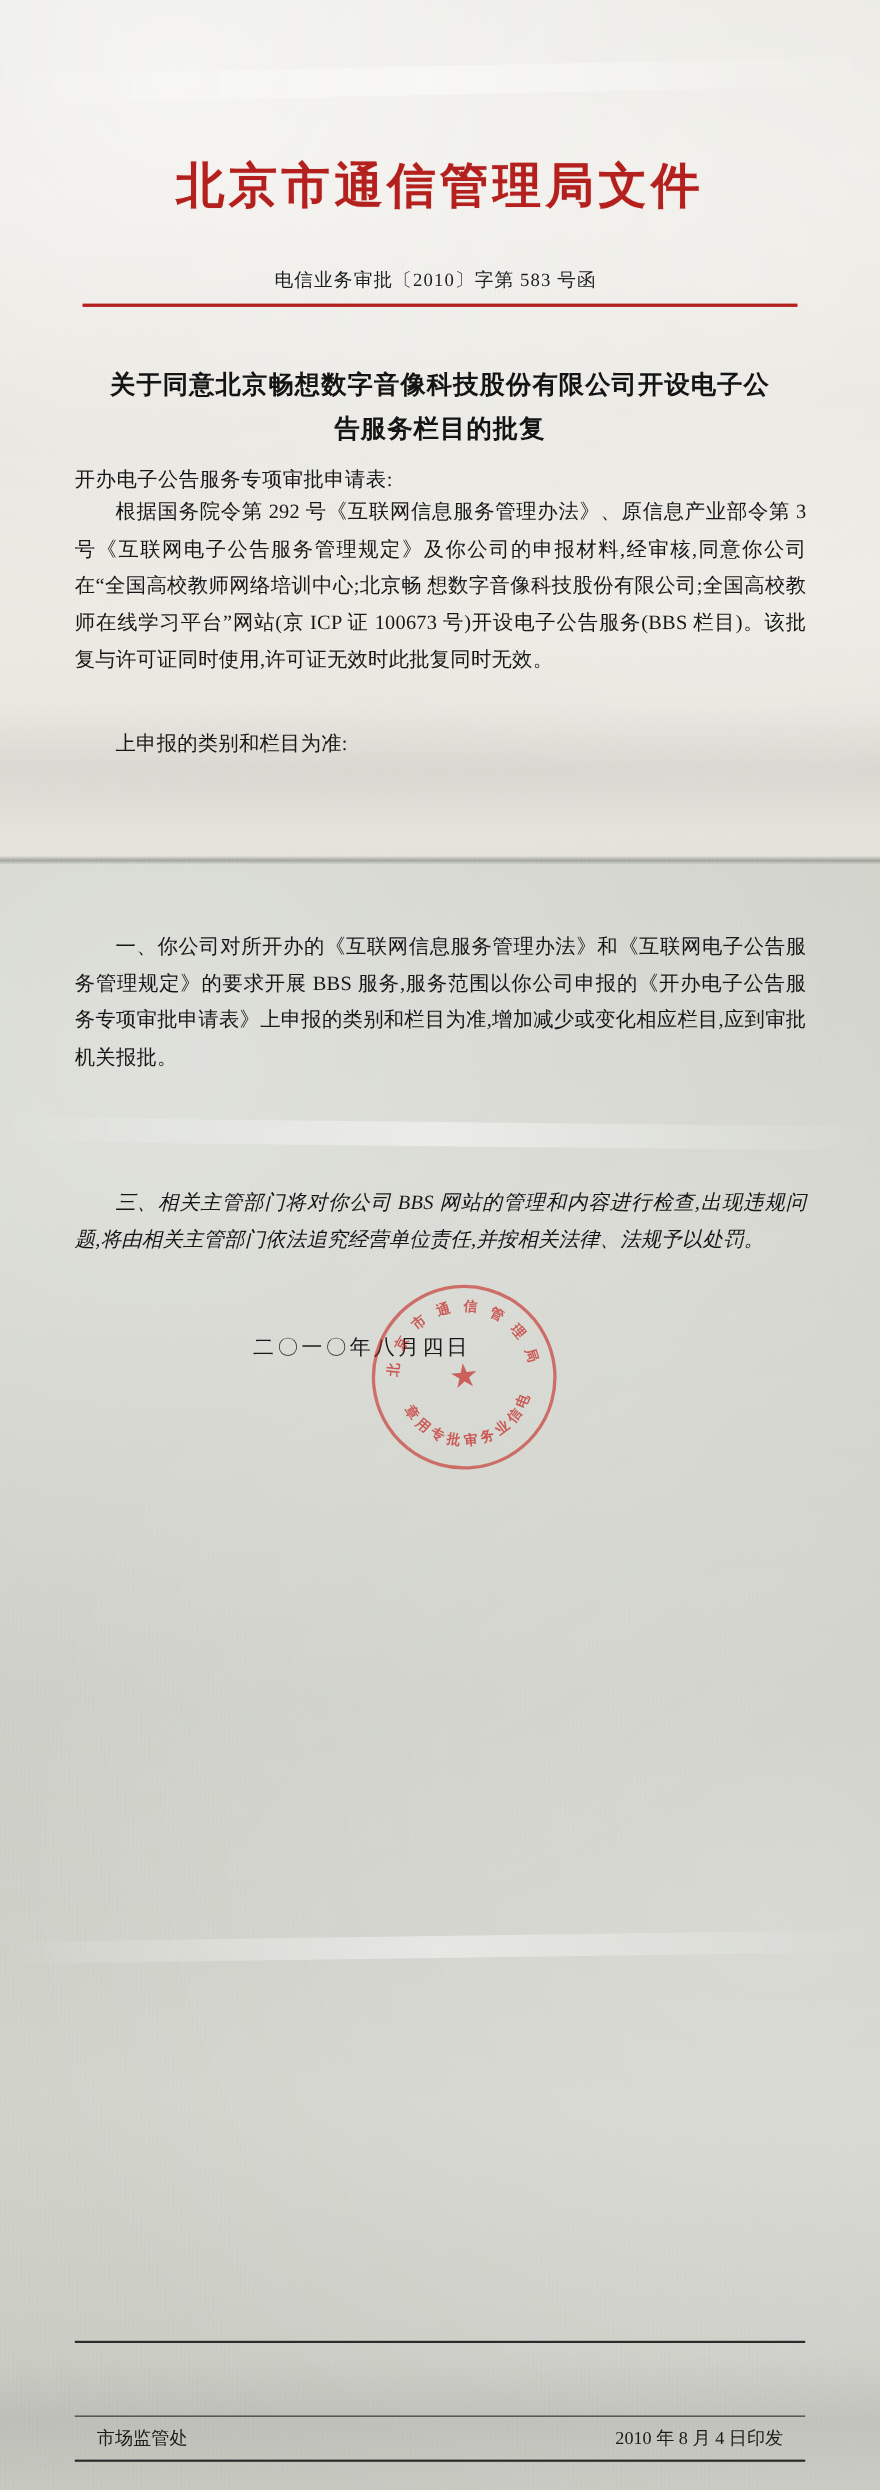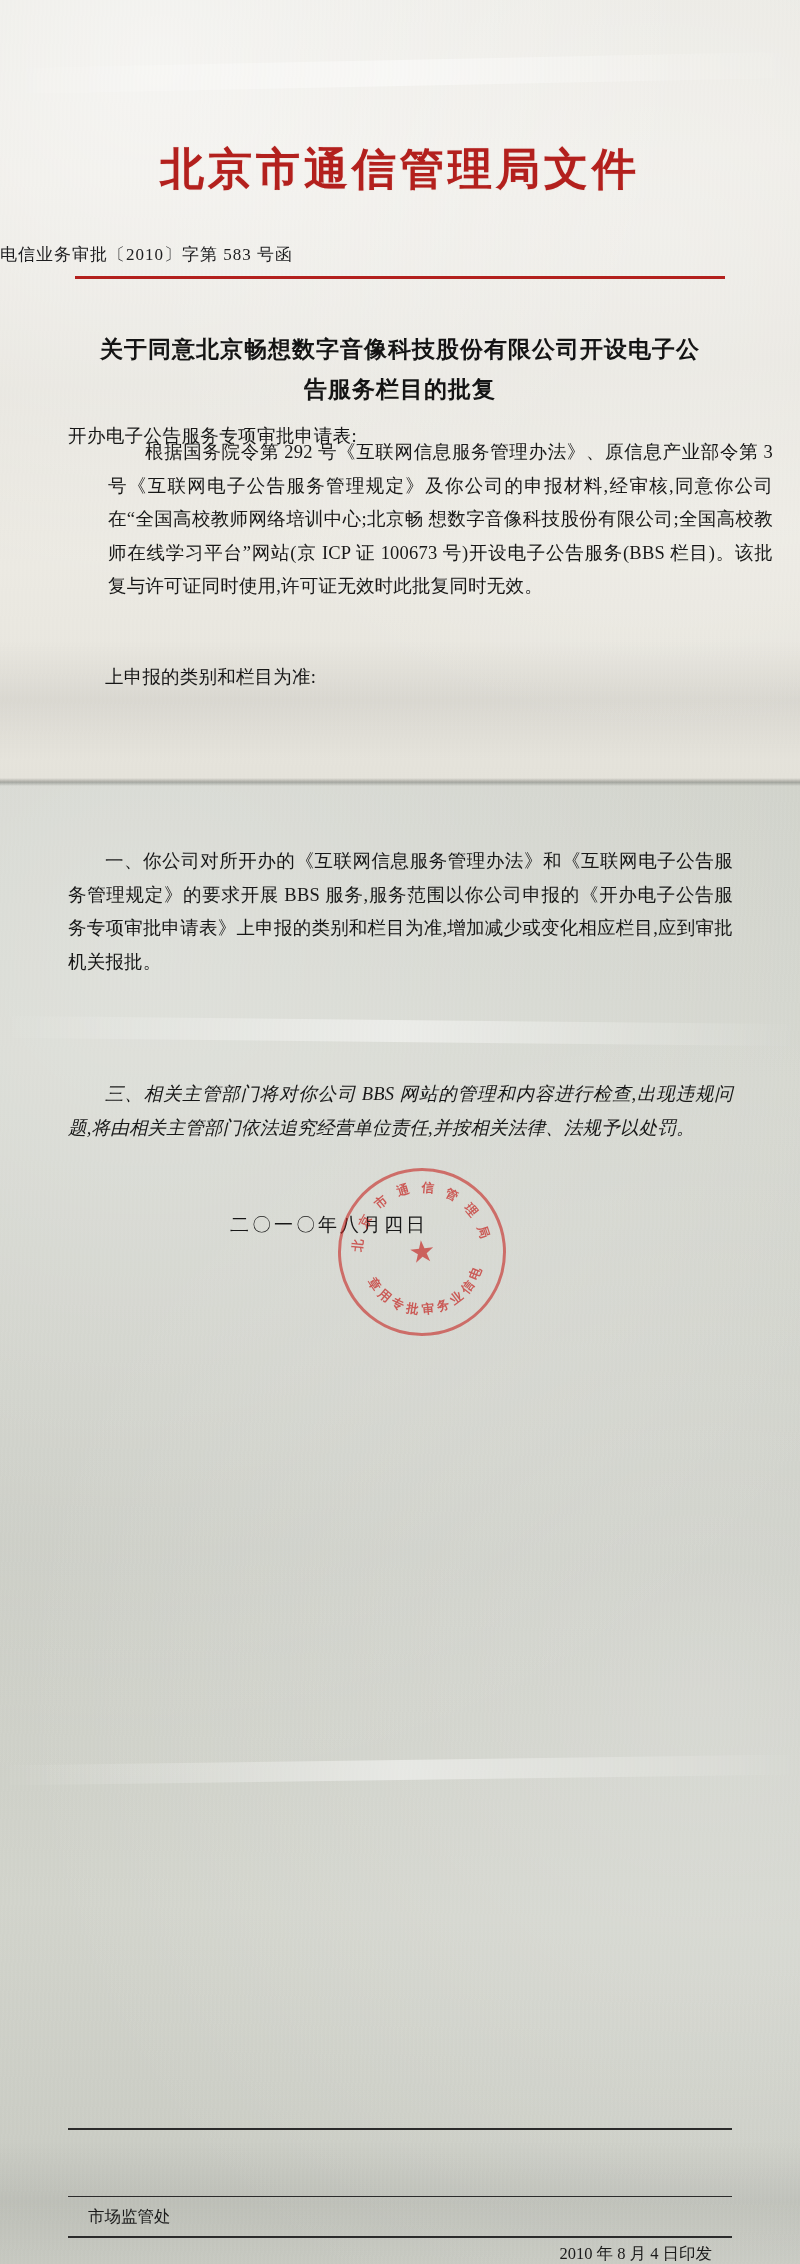--- a/index.html
+++ b/index.html
@@ -89,20 +89,21 @@
     font-weight: bold;
     font-size: 44px;
     letter-spacing: 4px;
     text-shadow: 0 0 1px rgba(179,32,29,0.35);
   }
 
   .docnum {
     position: absolute;
     left: 0; top: 243px;
     width: 792px;
+    text-align: center;
     font-size: 17px;
     color: #1d1d1f;
     letter-spacing: 1px;
   }
 
   .redrule {
     position: absolute;
     left: 75px; top: 276px;
     width: 650px;
     height: 3px;
@@ -135,21 +136,21 @@
     width: 665px;
     font-size: 18.5px;
     line-height: 33.5px;
     color: #171717;
     text-align: justify;
     text-justify: inter-ideograph;
     letter-spacing: 0.2px;
   }
   .p-indent { text-indent: 2em; }
 
-  #para1 { top: 436px; margin-left: 40px; }
+  #para1 { top: 450px; }
   #para2 { top: 661px; }
   #para3 { top: 845px; }
   #para4 { top: 978px; }
   #para5 { top: 1078px; font-style: italic; }
 
   
   .sign-date {
     position: absolute;
     left: 0; top: 1212px;
     width: 668px;
@@ -233,21 +234,20 @@
     position: absolute;
     left: 88px; top: 2206px;
     font-size: 16.5px;
     color: #1b1b1b;
   }
   .footer-right {
     position: absolute;
     right: 88px; top: 2206px;
     font-size: 16.5px;
     color: #1b1b1b;
-    margin-top: 37px;
   }
 
   
   .grain {
     position: absolute;
     inset: 0;
     pointer-events: none;
     opacity: 0.25;
     background-image:
       repeating-linear-gradient(92deg, rgba(255,255,255,0.05) 0 2px, rgba(0,0,0,0.02) 2px 4px);

